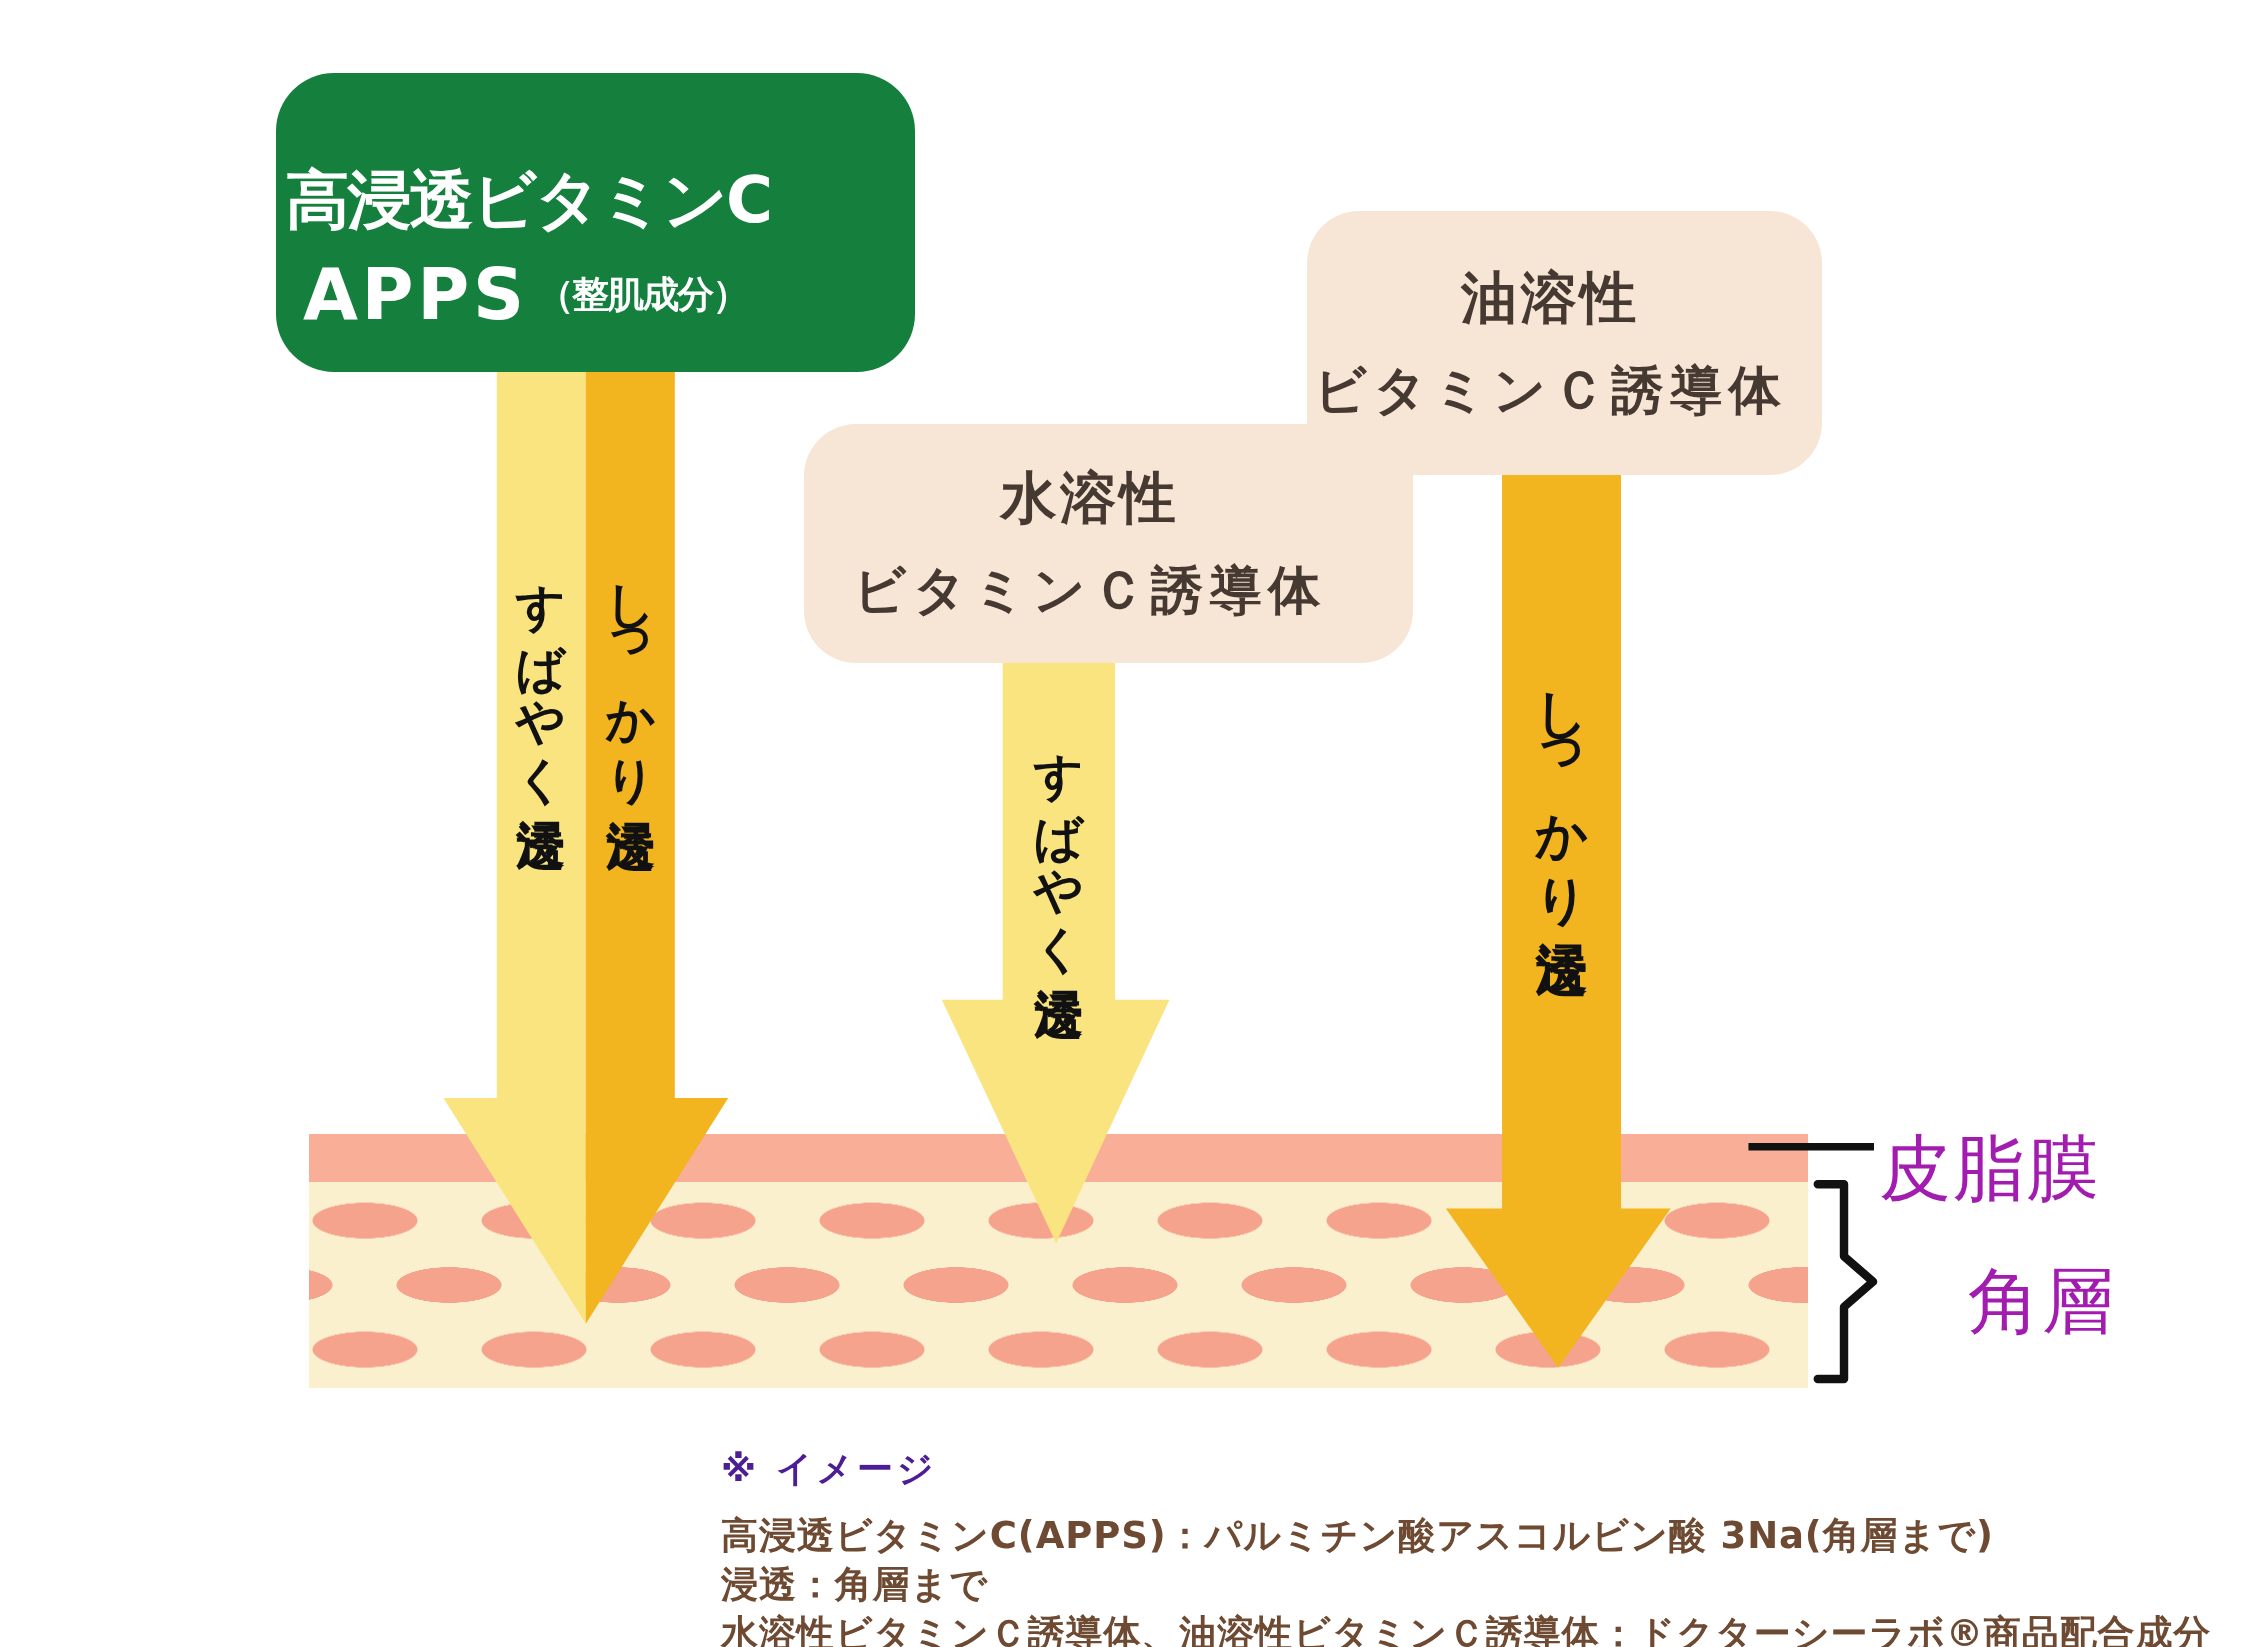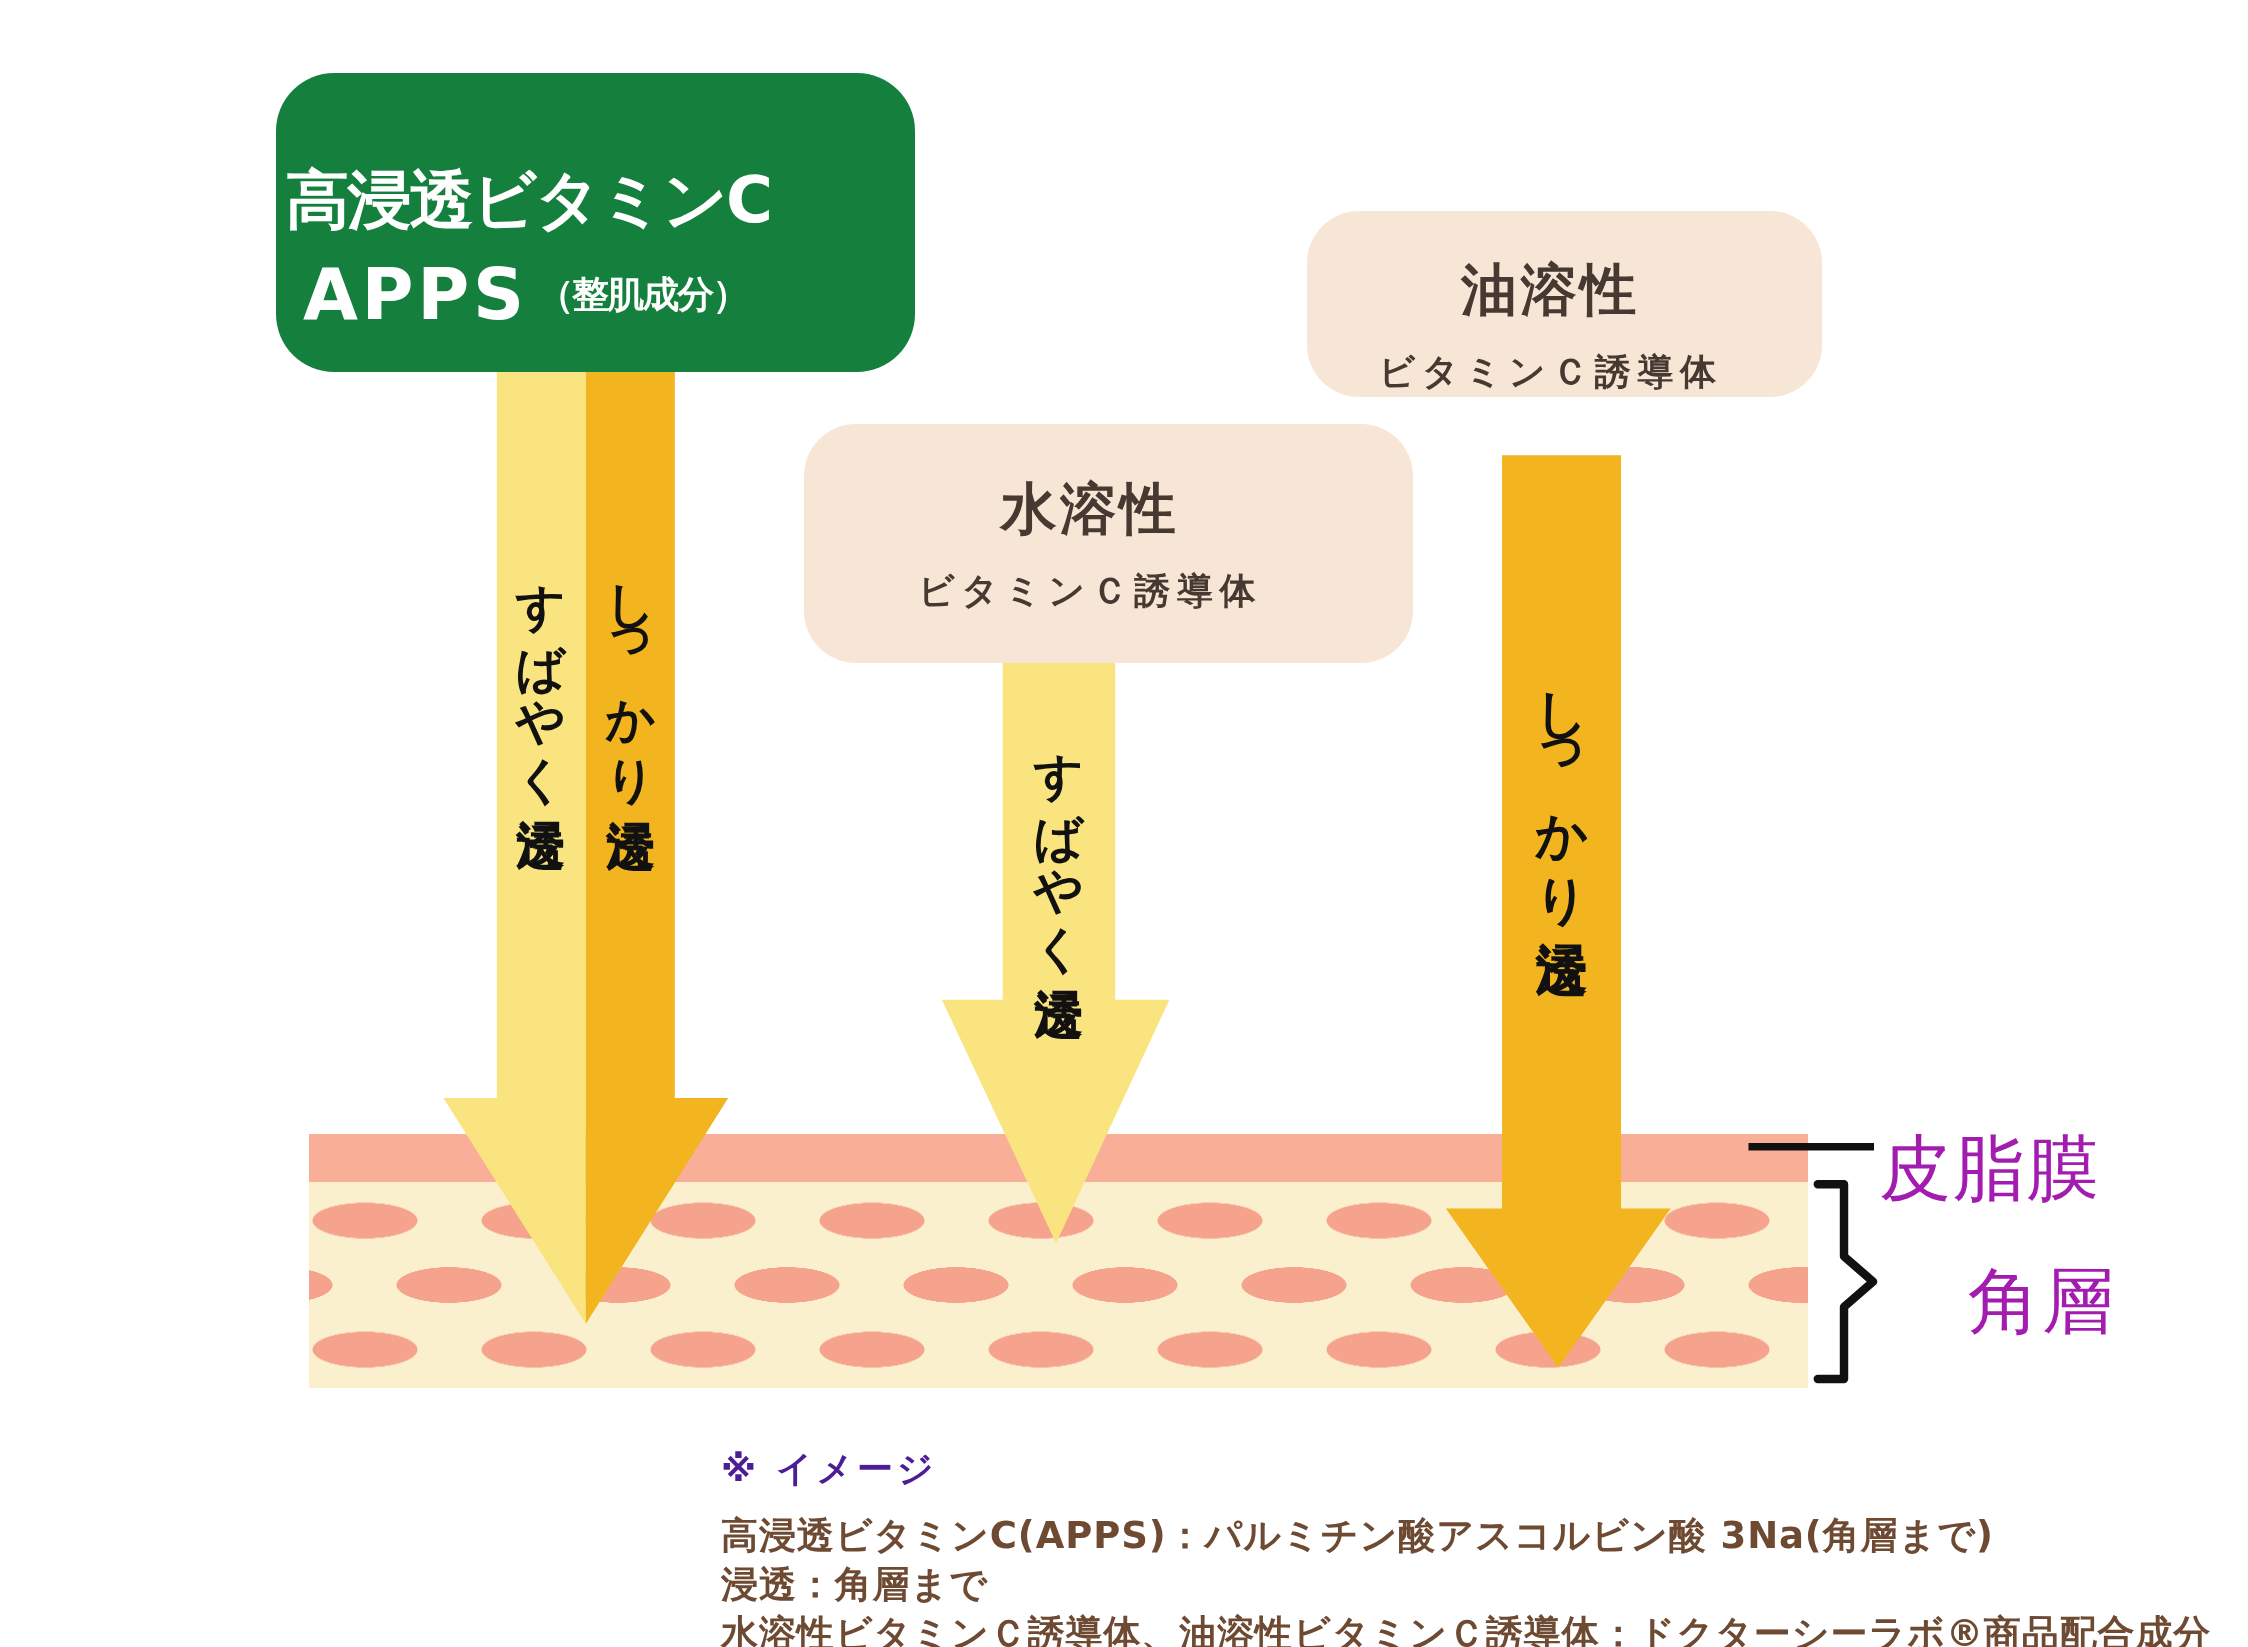--- a/index.html
+++ b/index.html
@@ -29,23 +29,23 @@
   }
   .apps-sub .big{font-size:71px;letter-spacing:3.7px;}
   .apps-sub .small{font-size:37px;letter-spacing:-1.9px;}
 
   .soft-box{
     background:#F7E6D6;border-radius:52px;
     display:flex;flex-direction:column;align-items:center;justify-content:center;
     color:#463931;font-weight:bold;text-align:center;
   }
   .water-box{left:804px;top:424px;width:609px;height:239px;gap:19px;padding-right:37px;box-sizing:border-box;}
-  .oil-box{left:1307px;top:211px;width:515px;height:186px;gap:19px;padding-right:28px;box-sizing:border-box;justify-content:flex-end;}
+  .oil-box{left:1307px;top:211px;width:515px;height:264px;gap:19px;padding-right:28px;box-sizing:border-box;}
   .soft-box .l1{font-size:56px;letter-spacing:3.7px;white-space:nowrap;}
-  .soft-box .l2{font-size:36px;letter-spacing:6.6px;white-space:nowrap;}
+  .soft-box .l2{font-size:52px;letter-spacing:6.6px;white-space:nowrap;}
 
   
   .sebum-band{
     left:309px;top:1134px;width:1499px;height:49px;
     background:#F9AE97;
   }
   .stratum-band{
     left:309px;top:1182px;width:1499px;height:206px;
     background-color:#FAF0CE;
     background-image:

